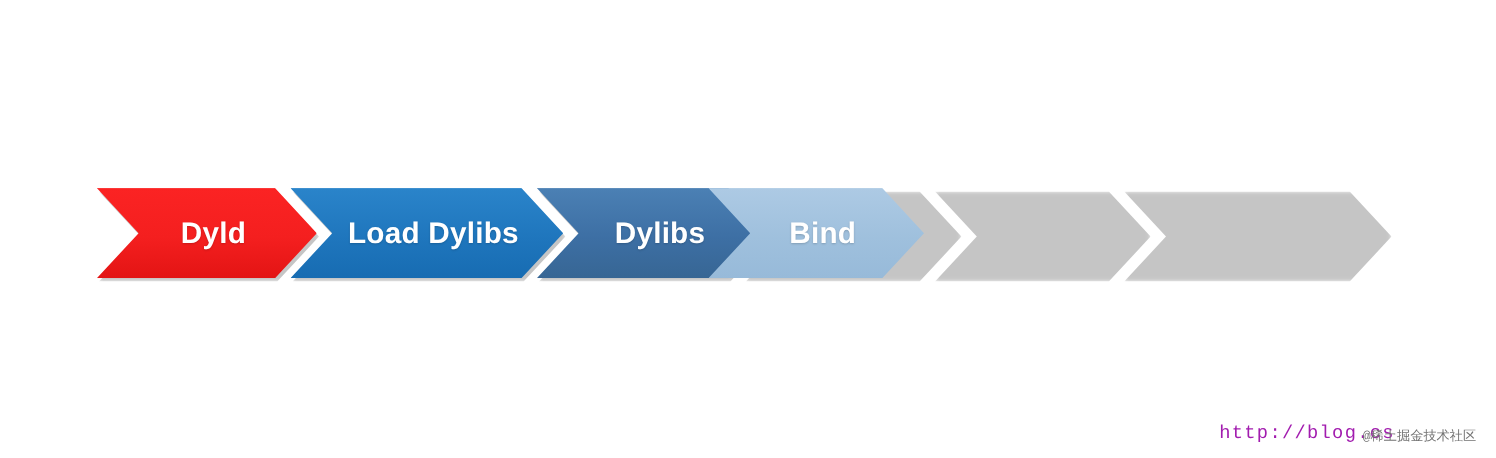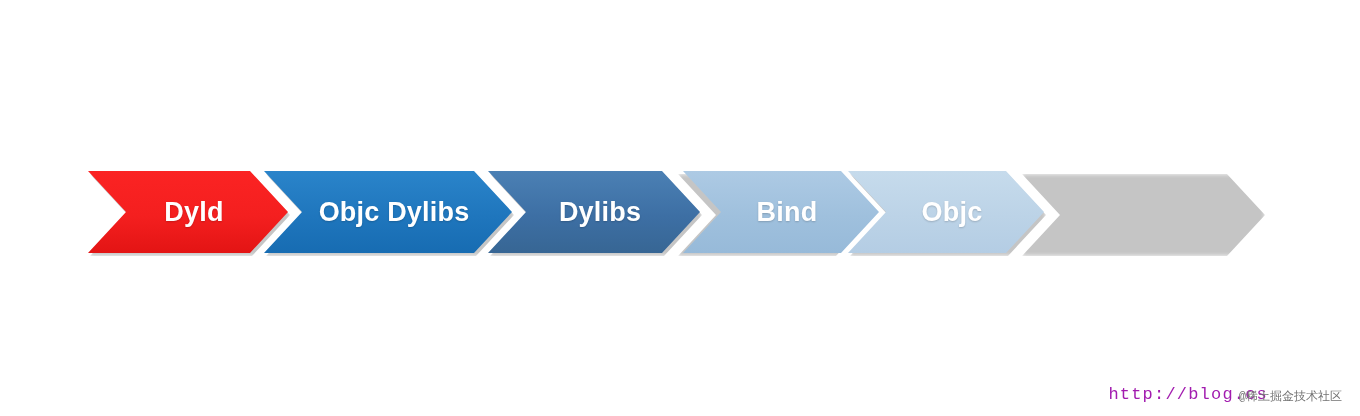--- a/index.html
+++ b/index.html
@@ -104,29 +104,26 @@
     <div class="chev-shadow" style="left: 178px; width: 248px; z-index: 2;"></div>
     <div class="chev-shadow" style="left: 402px; width: 212px; z-index: 3;"></div>
     <div class="chev-shadow" style="left: 590px; width: 196px; z-index: 4;"></div>
     <div class="chev-shadow" style="left: 762px; width: 196px; z-index: 5;"></div>
     <div class="chev-shadow" style="left: 934px; width: 243px; z-index: 6;"></div>
 
     <div class="chevron" style="left: 0px; width: 200px; background: linear-gradient(rgb(251, 35, 35) 0%, rgb(244, 31, 31) 55%, rgb(227, 20, 20) 100%); z-index: 10;">
       <span class="label">Dyld</span>
     </div>
     <div class="chevron" style="left: 176px; width: 248px; background: linear-gradient(rgb(42, 132, 202) 0%, rgb(31, 118, 189) 55%, rgb(23, 108, 178) 100%); z-index: 11;">
-      <span class="label">Objc Dylibs</span>
+      <span class="label">Load Dylibs</span>
     </div>
     <div class="chevron" style="left: 400px; width: 212px; background: linear-gradient(rgb(75, 128, 180) 0%, rgb(61, 111, 164) 55%, rgb(55, 102, 148) 100%); z-index: 12;">
       <span class="label">Dylibs</span>
     </div>
-    <div class="chevron" style="left: 595px; width: 196px; background: linear-gradient(rgb(173, 202, 228) 0%, rgb(159, 192, 221) 55%, rgb(151, 186, 217) 100%); z-index: 13;">
+    <div class="chevron" style="left: 556px; width: 196px; background: linear-gradient(rgb(173, 202, 228) 0%, rgb(159, 192, 221) 55%, rgb(151, 186, 217) 100%); z-index: 13;">
       <span class="label">Bind</span>
-    </div>
-    <div class="chevron" style="left: 760px; width: 196px; background: linear-gradient(rgb(198, 219, 236) 0%, rgb(188, 211, 231) 55%, rgb(180, 205, 228) 100%); z-index: 14;">
-      <span class="label">Objc</span>
     </div>
   </div>
 
   <div id="wm-url">http://blog.cs</div>
   <div id="wm-brand">@稀土掘金技术社区</div>
 
 </div>
 
 </body></html>

